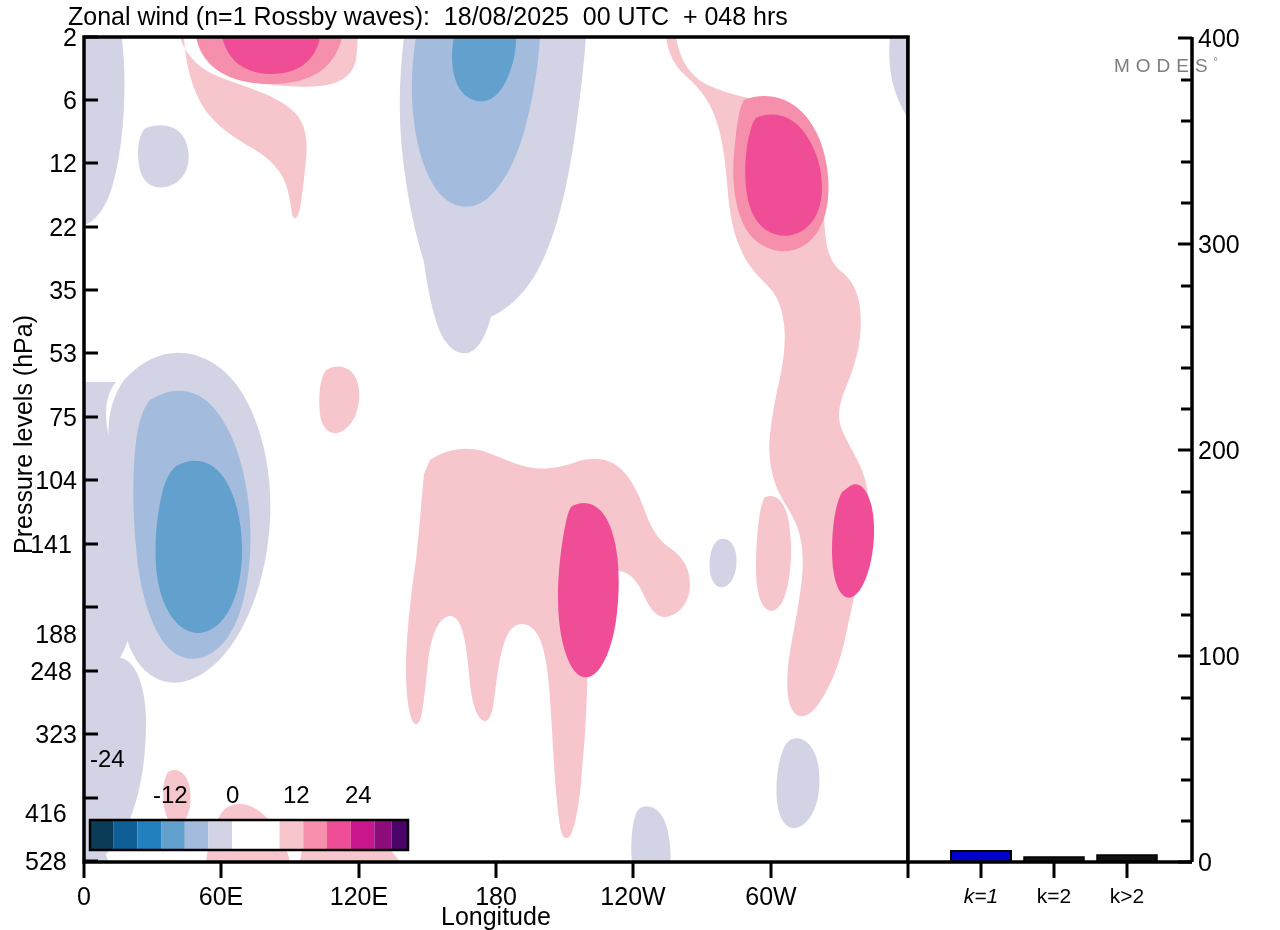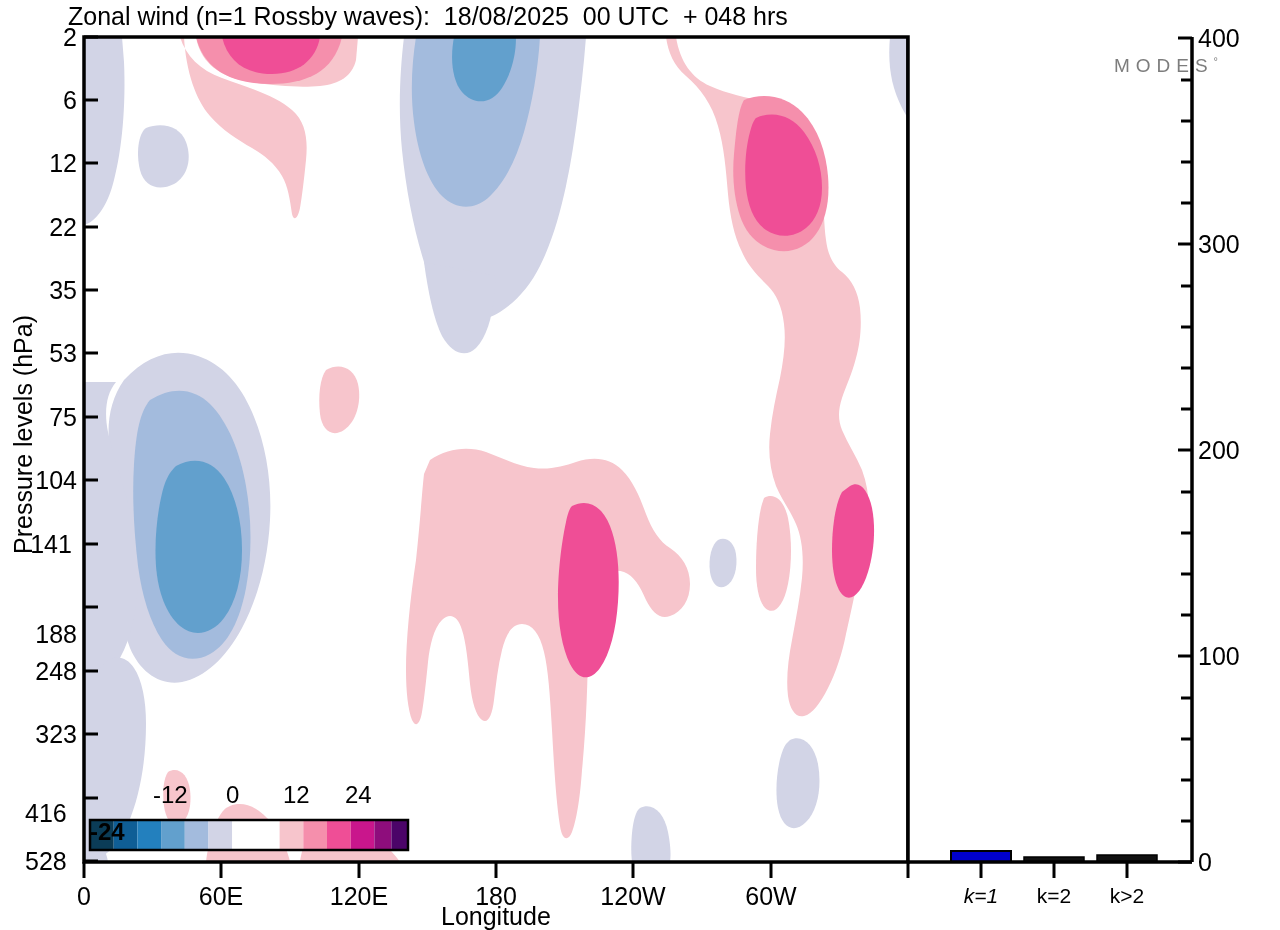--- a/index.html
+++ b/index.html
@@ -317,37 +317,37 @@
   <div class="tick-label" style="left:51px;  top:23px;  text-align:right; width:26px;">2</div>
   <div class="tick-label" style="left:51px;  top:86px;  text-align:right; width:26px;">6</div>
   <div class="tick-label" style="left:38px;  top:149px; text-align:right; width:39px;">12</div>
   <div class="tick-label" style="left:38px;  top:213px; text-align:right; width:39px;">22</div>
   <div class="tick-label" style="left:38px;  top:276px; text-align:right; width:39px;">35</div>
   <div class="tick-label" style="left:38px;  top:339px; text-align:right; width:39px;">53</div>
   <div class="tick-label" style="left:38px;  top:403px; text-align:right; width:39px;">75</div>
   <div class="tick-label" style="left:25px;  top:466px; text-align:right; width:52px;">104</div>
   <div class="tick-label" style="left:25px;  top:530px; text-align:center; width:52px;">141</div>
   <div class="tick-label" style="left:25px;  top:620px; text-align:right; width:52px;">188</div>
-  <div class="tick-label" style="left:25px;  top:657px; text-align:right; width:52px;">248</div>
+  <div class="tick-label" style="left:25px;  top:657px; text-align:center; width:52px;">248</div>
   <div class="tick-label" style="left:25px;  top:720px; text-align:right; width:52px;">323</div>
   <div class="tick-label" style="left:25px;  top:799px; text-align:left; width:52px;">416</div>
   <div class="tick-label" style="left:25px;  top:847px; width:52px;">528</div>
 
   <div class="tick-label" style="left:84px;  top:882px; transform:translateX(-50%);">0</div>
   <div class="tick-label" style="left:221px; top:882px; transform:translateX(-50%);">60E</div>
   <div class="tick-label" style="left:359px; top:882px; transform:translateX(-50%);">120E</div>
   <div class="tick-label" style="left:496px; top:882px; transform:translateX(-50%);">180</div>
   <div class="tick-label" style="left:633px; top:882px; transform:translateX(-50%);">120W</div>
   <div class="tick-label" style="left:771px; top:882px; transform:translateX(-50%);">60W</div>
 
   <div class="bar-label" style="left:981px;  top:884px; transform:translateX(-50%);font-style:italic;">k=1</div>
   <div class="bar-label" style="left:1054px; top:884px; transform:translateX(-50%);">k=2</div>
   <div class="bar-label" style="left:1127px; top:884px; transform:translateX(-50%);">k&gt;2</div>
 
-  <div class="cb-tick-label" style="left:90px;  top:818px;font-weight:bold;">-24</div>
+  <div class="cb-tick-label" style="left:90px;  top:745px;">-24</div>
   <div class="cb-tick-label" style="left:153px; top:781px;">-12</div>
   <div class="cb-tick-label" style="left:226px; top:781px;">0</div>
   <div class="cb-tick-label" style="left:283px; top:781px;">12</div>
   <div class="cb-tick-label" style="left:345px; top:781px;">24</div>
 
   <div class="axis-label ylabel-left">Pressure levels (hPa)</div>
 
   <div class="axis-label" style="left:441px; top:902px; font-size:25px;">Longitude</div>
 
 <div class="tick-label" style="left: 1198px; top: 848px;">0</div>

